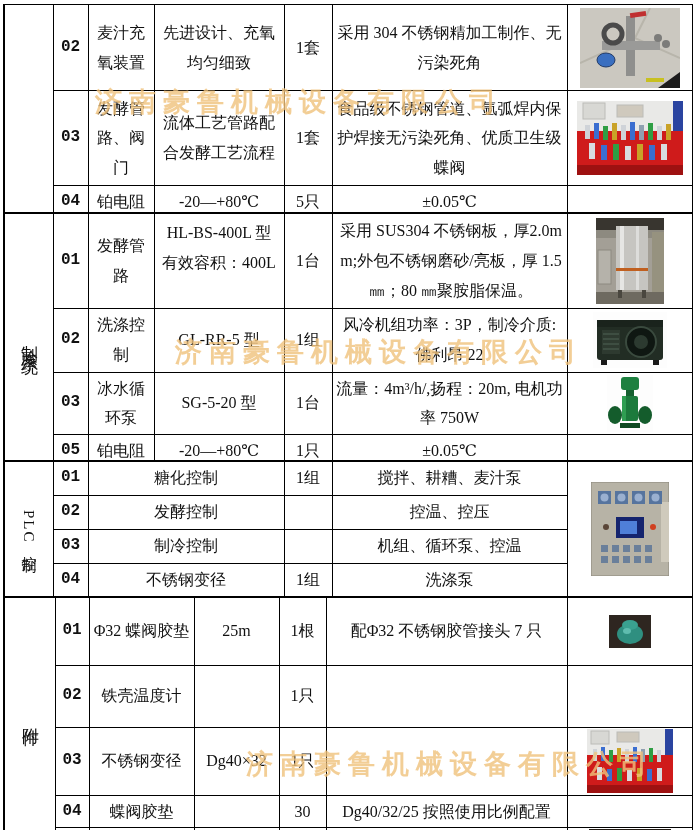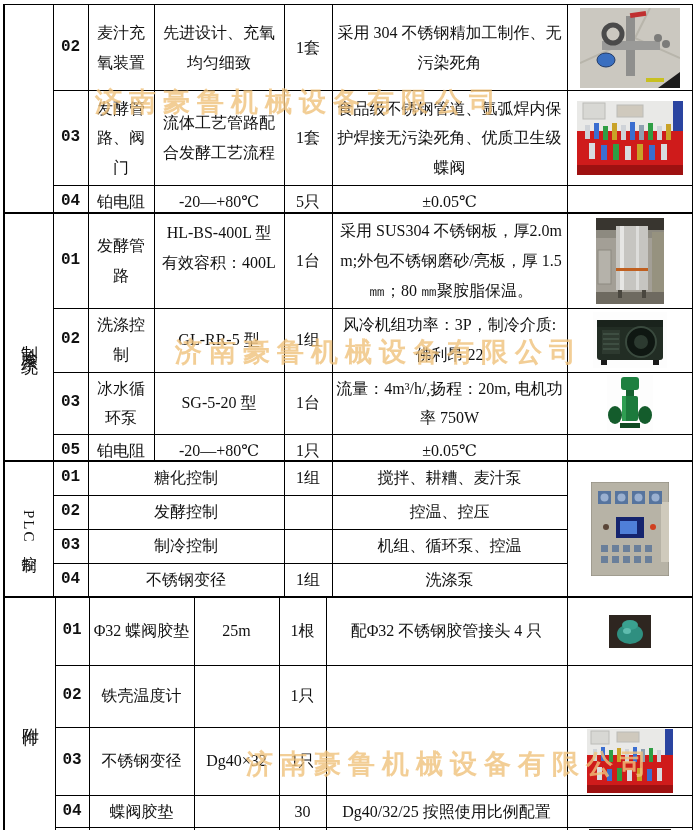--- a/index.html
+++ b/index.html
@@ -280,21 +280,21 @@
       </colgroup>
     <tbody>
         <tr style="height:68px">
       <td rowspan="5" style="border-left:2px solid #000">
         <div class="vlabel" style="letter-spacing:2px;">附件</div>
       </td>
       <td class="no">01</td>
       <td>Φ32 蝶阀胶垫</td>
       <td>25m</td>
       <td>1根</td>
-      <td>配Φ32 不锈钢胶管接头 4 只</td>
+      <td>配Φ32 不锈钢胶管接头 7 只</td>
       <td class="img-cell">
         <svg class="photo" width="42" height="33" viewBox="0 0 42 33">
           <rect width="42" height="33" fill="#2e2620"></rect>
           <ellipse cx="21" cy="19" rx="13" ry="10" fill="#2f8f80"></ellipse>
           <ellipse cx="21" cy="10" rx="8" ry="5" fill="#3aa190"></ellipse>
           <ellipse cx="18" cy="16" rx="4" ry="3" fill="#5fbcae"></ellipse>
         </svg>
       </td>
     </tr>
     <tr style="height:62px">

